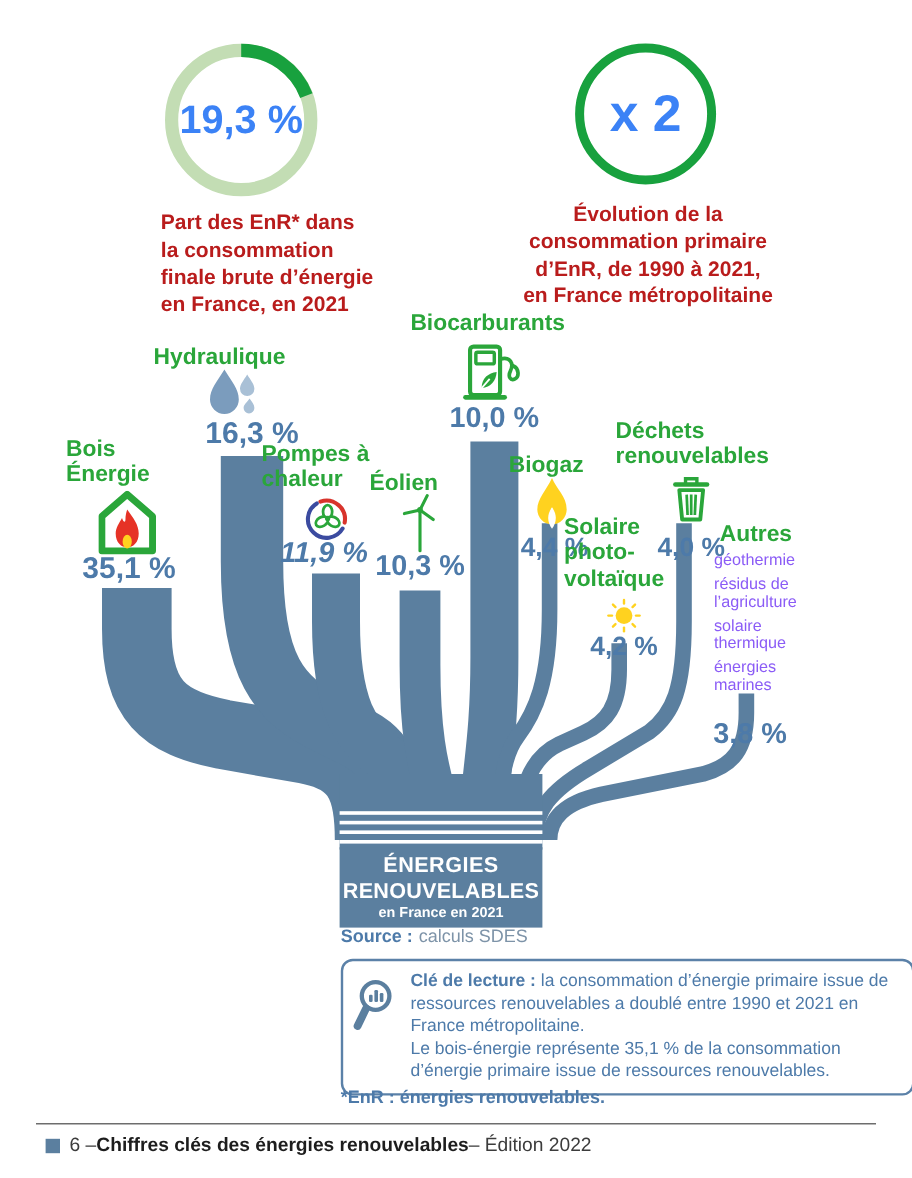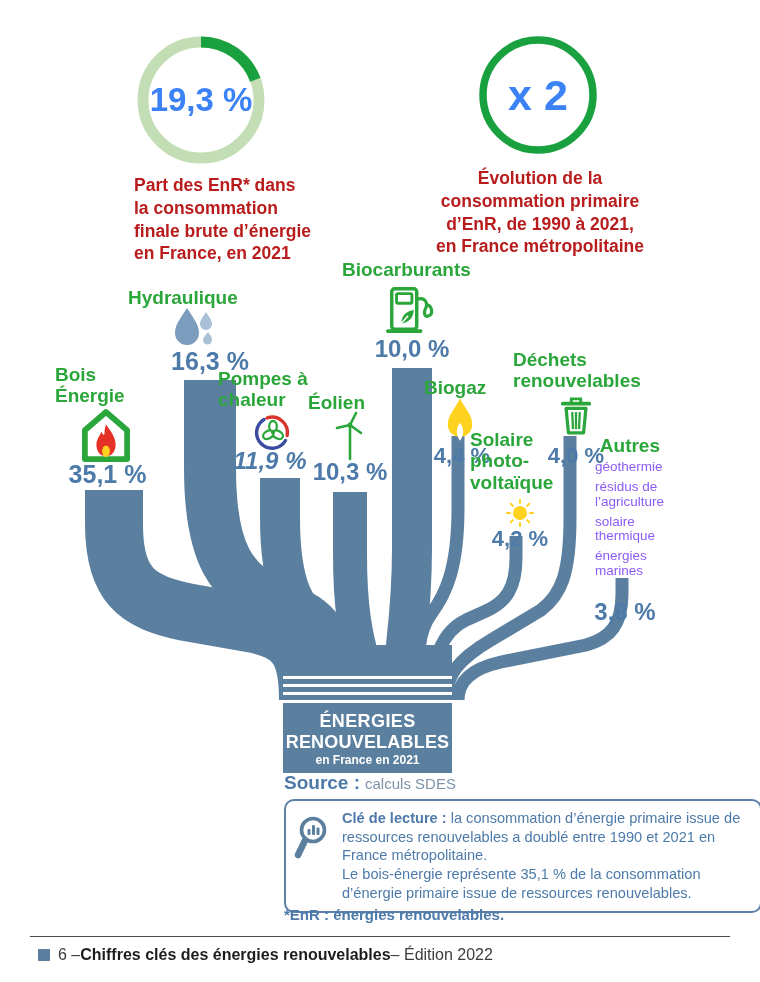--- a/index.html
+++ b/index.html
@@ -8,21 +8,21 @@
   .abs{position:absolute;}
   .prel{white-space:pre-line;}
   .green-label{color:#2aa63a;font-weight:700;text-align:left;line-height:1.12;font-size:19px;}
   .pct{color:#4d7aa9;font-weight:700;text-align:center;}
   .kpi-value{color:#3b82f6;font-weight:700;}
   .kpi-caption{color:#b91c1c;font-weight:700;font-size:17.5px;line-height:1.3;}
   .subitem{color:#8b5cf6;font-size:13.5px;line-height:1.1;margin-bottom:5px;}
   .trunk-box{background:#5b7f9f;color:#fff;text-align:center;font-weight:700;}
   .cle-box{border:2px solid #5b81a8;border-radius:10px;color:#4d7aa9;font-size:14.6px;line-height:1.28;}
   .cle-box b{font-weight:700;}
-  .source-label{color:#4d7aa9;font-weight:700;font-size:19px;}
+  .source-label{color:#4d7aa9;font-weight:700;font-size:15px;}
   .source-value{color:#7d93a8;font-size:15px;margin-left:5px;}
   .footnote{color:#4d7aa9;font-weight:700;font-size:15px;}
   .footer-rule{border-top:1.6px solid #4a4a4a;}
   .footer{display:flex;align-items:center;font-size:16px;color:#3c3c3c;}
   .footer b{color:#1d1d1d;}
   .sq{display:inline-block;width:12px;height:12px;background:#5b7f9f;margin-right:8px;}
 </style>
 </head>
 <body>
 

